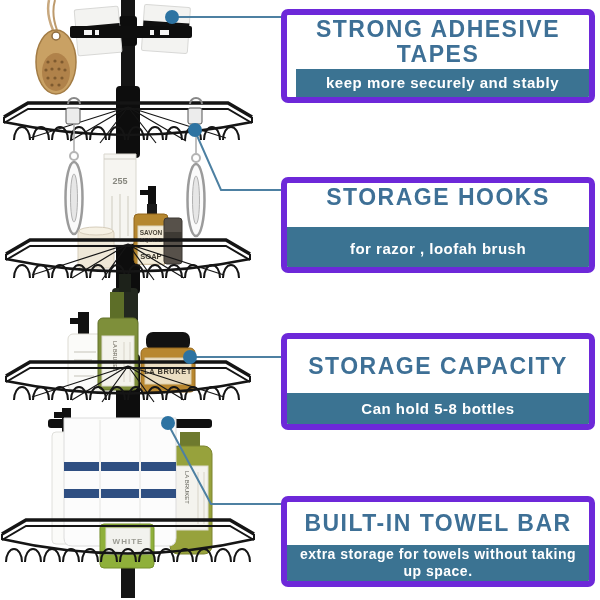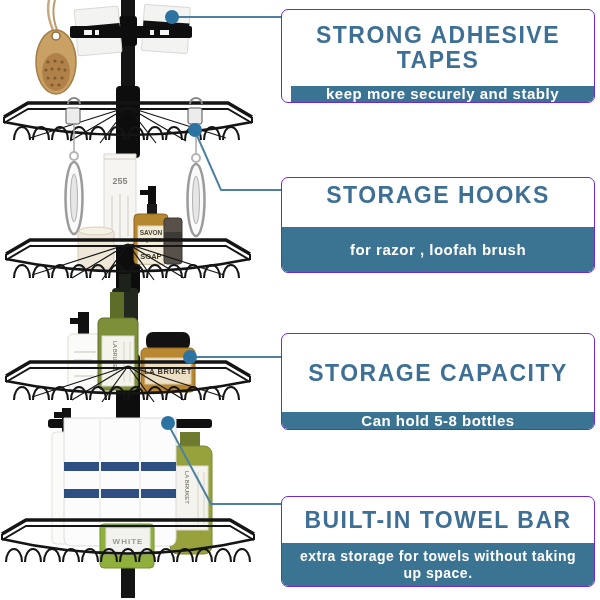--- a/index.html
+++ b/index.html
@@ -3,37 +3,37 @@
 <meta charset="utf-8">
 <style>
   html,body{margin:0;padding:0;background:#fff;}
   .canvas{
     position:relative;width:600px;height:600px;background:#ffffff;overflow:hidden;
     font-family:"Liberation Sans", sans-serif;
   }
   .photo-svg{position:absolute;left:0;top:0;z-index:1;}
   .callout{
     position:absolute;left:281px;width:314px;z-index:2;
-    background:#ffffff;border:1px solid #6d28d9;border-radius:7px;
+    background:#ffffff;border:6px solid #6d28d9;border-radius:7px;
     overflow:hidden;display:flex;flex-direction:column;box-sizing:border-box;
   }
   .callout .title{
     flex:1;display:flex;align-items:center;justify-content:center;text-align:center;
     color:#3e7096;font-weight:bold;font-size:23px;letter-spacing:1.5px;line-height:1.08;
     padding:2px 4px;
   }
   .callout .bar{
     flex:none;background:#3b7392;color:#ffffff;font-weight:bold;
     display:flex;align-items:center;justify-content:center;text-align:center;
     font-size:15px;letter-spacing:0.5px;line-height:1.2;padding:1px 8px;box-sizing:border-box;
   }
-  .c1{top:9px;height:94px;}   .c1 .bar{height:16px;margin-left:9px;}
+  .c1{top:9px;height:94px;}   .c1 .bar{height:28px;margin-left:9px;}
   .c2{top:177px;height:96px;gap:15px;} .c2 .bar{height:45px;}
-  .c3{top:333px;height:97px;} .c3 .bar{height:17px;}
-  .c4{top:496px;height:91px;} .c4 .bar{height:43px;font-size:14px;}
+  .c3{top:333px;height:97px;} .c3 .bar{height:31px;}
+  .c4{top:496px;height:91px;} .c4 .bar{height:36px;font-size:14px;}
 </style>
 </head>
 <body>
 
 <div class="canvas">
 
   <svg class="photo-svg" width="600" height="600" viewBox="0 0 600 600">
 
     <g>
       <rect x="121" y="0" width="14" height="598" fill="#141414"></rect>

